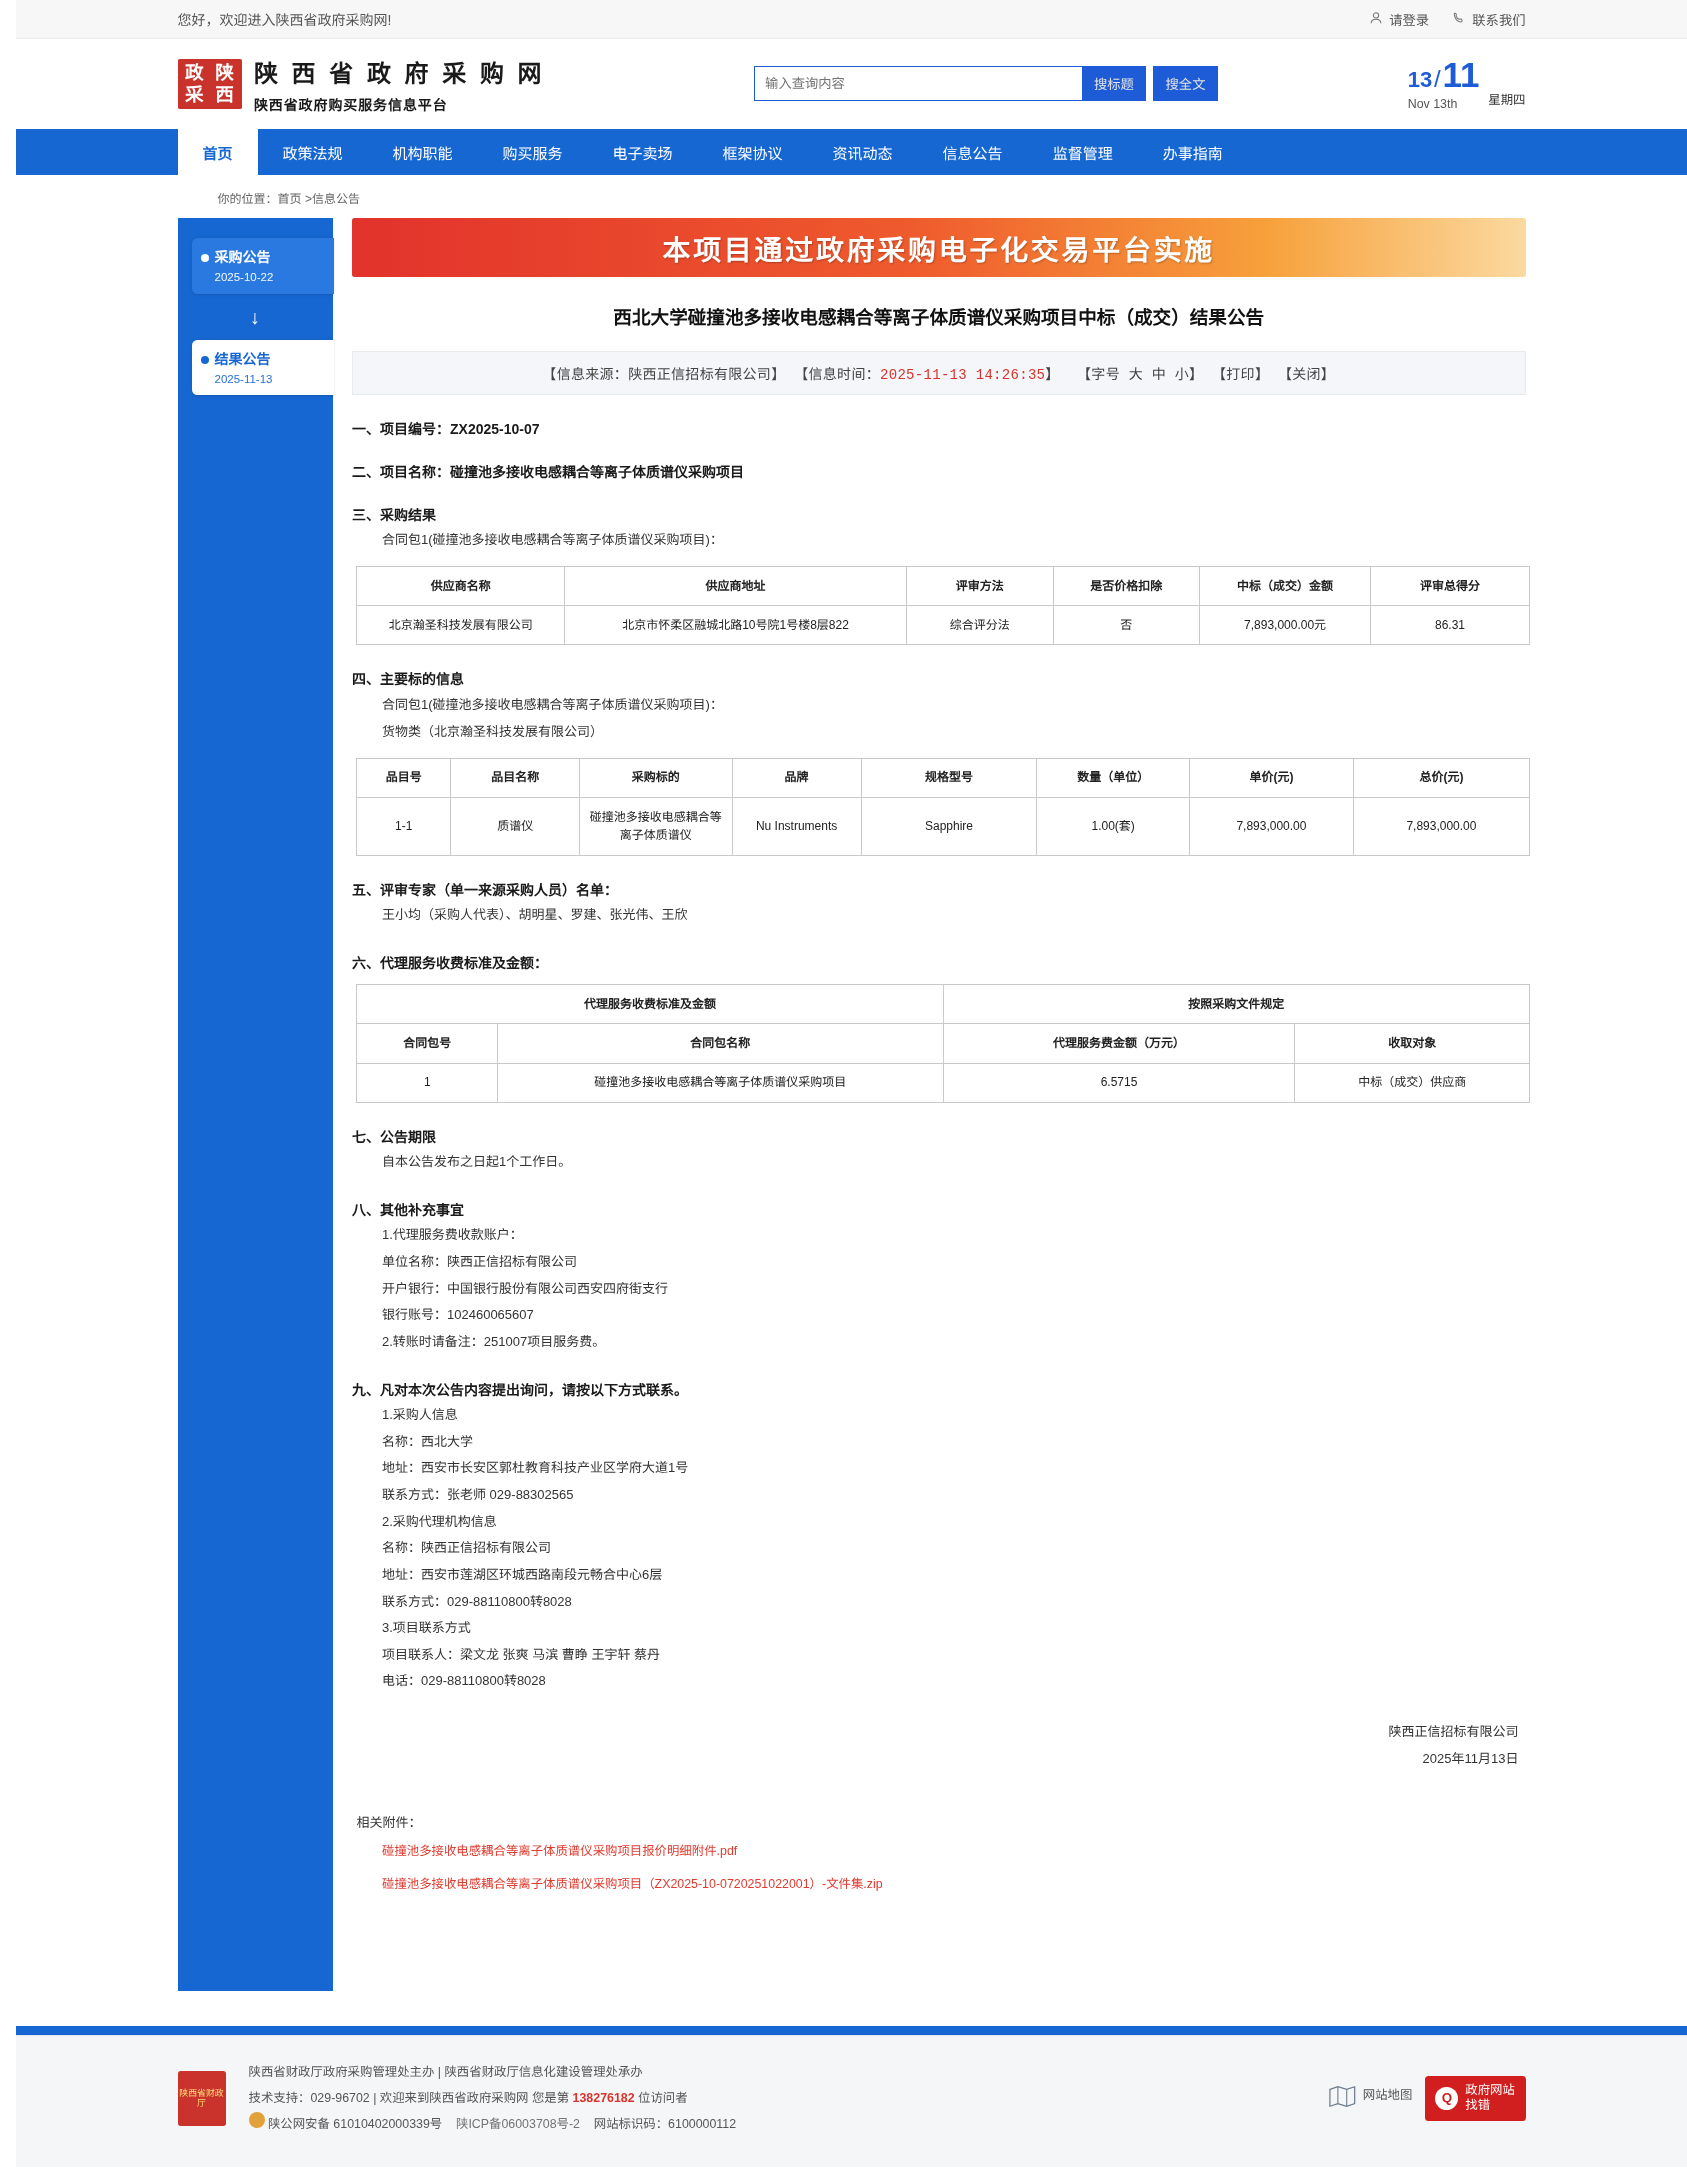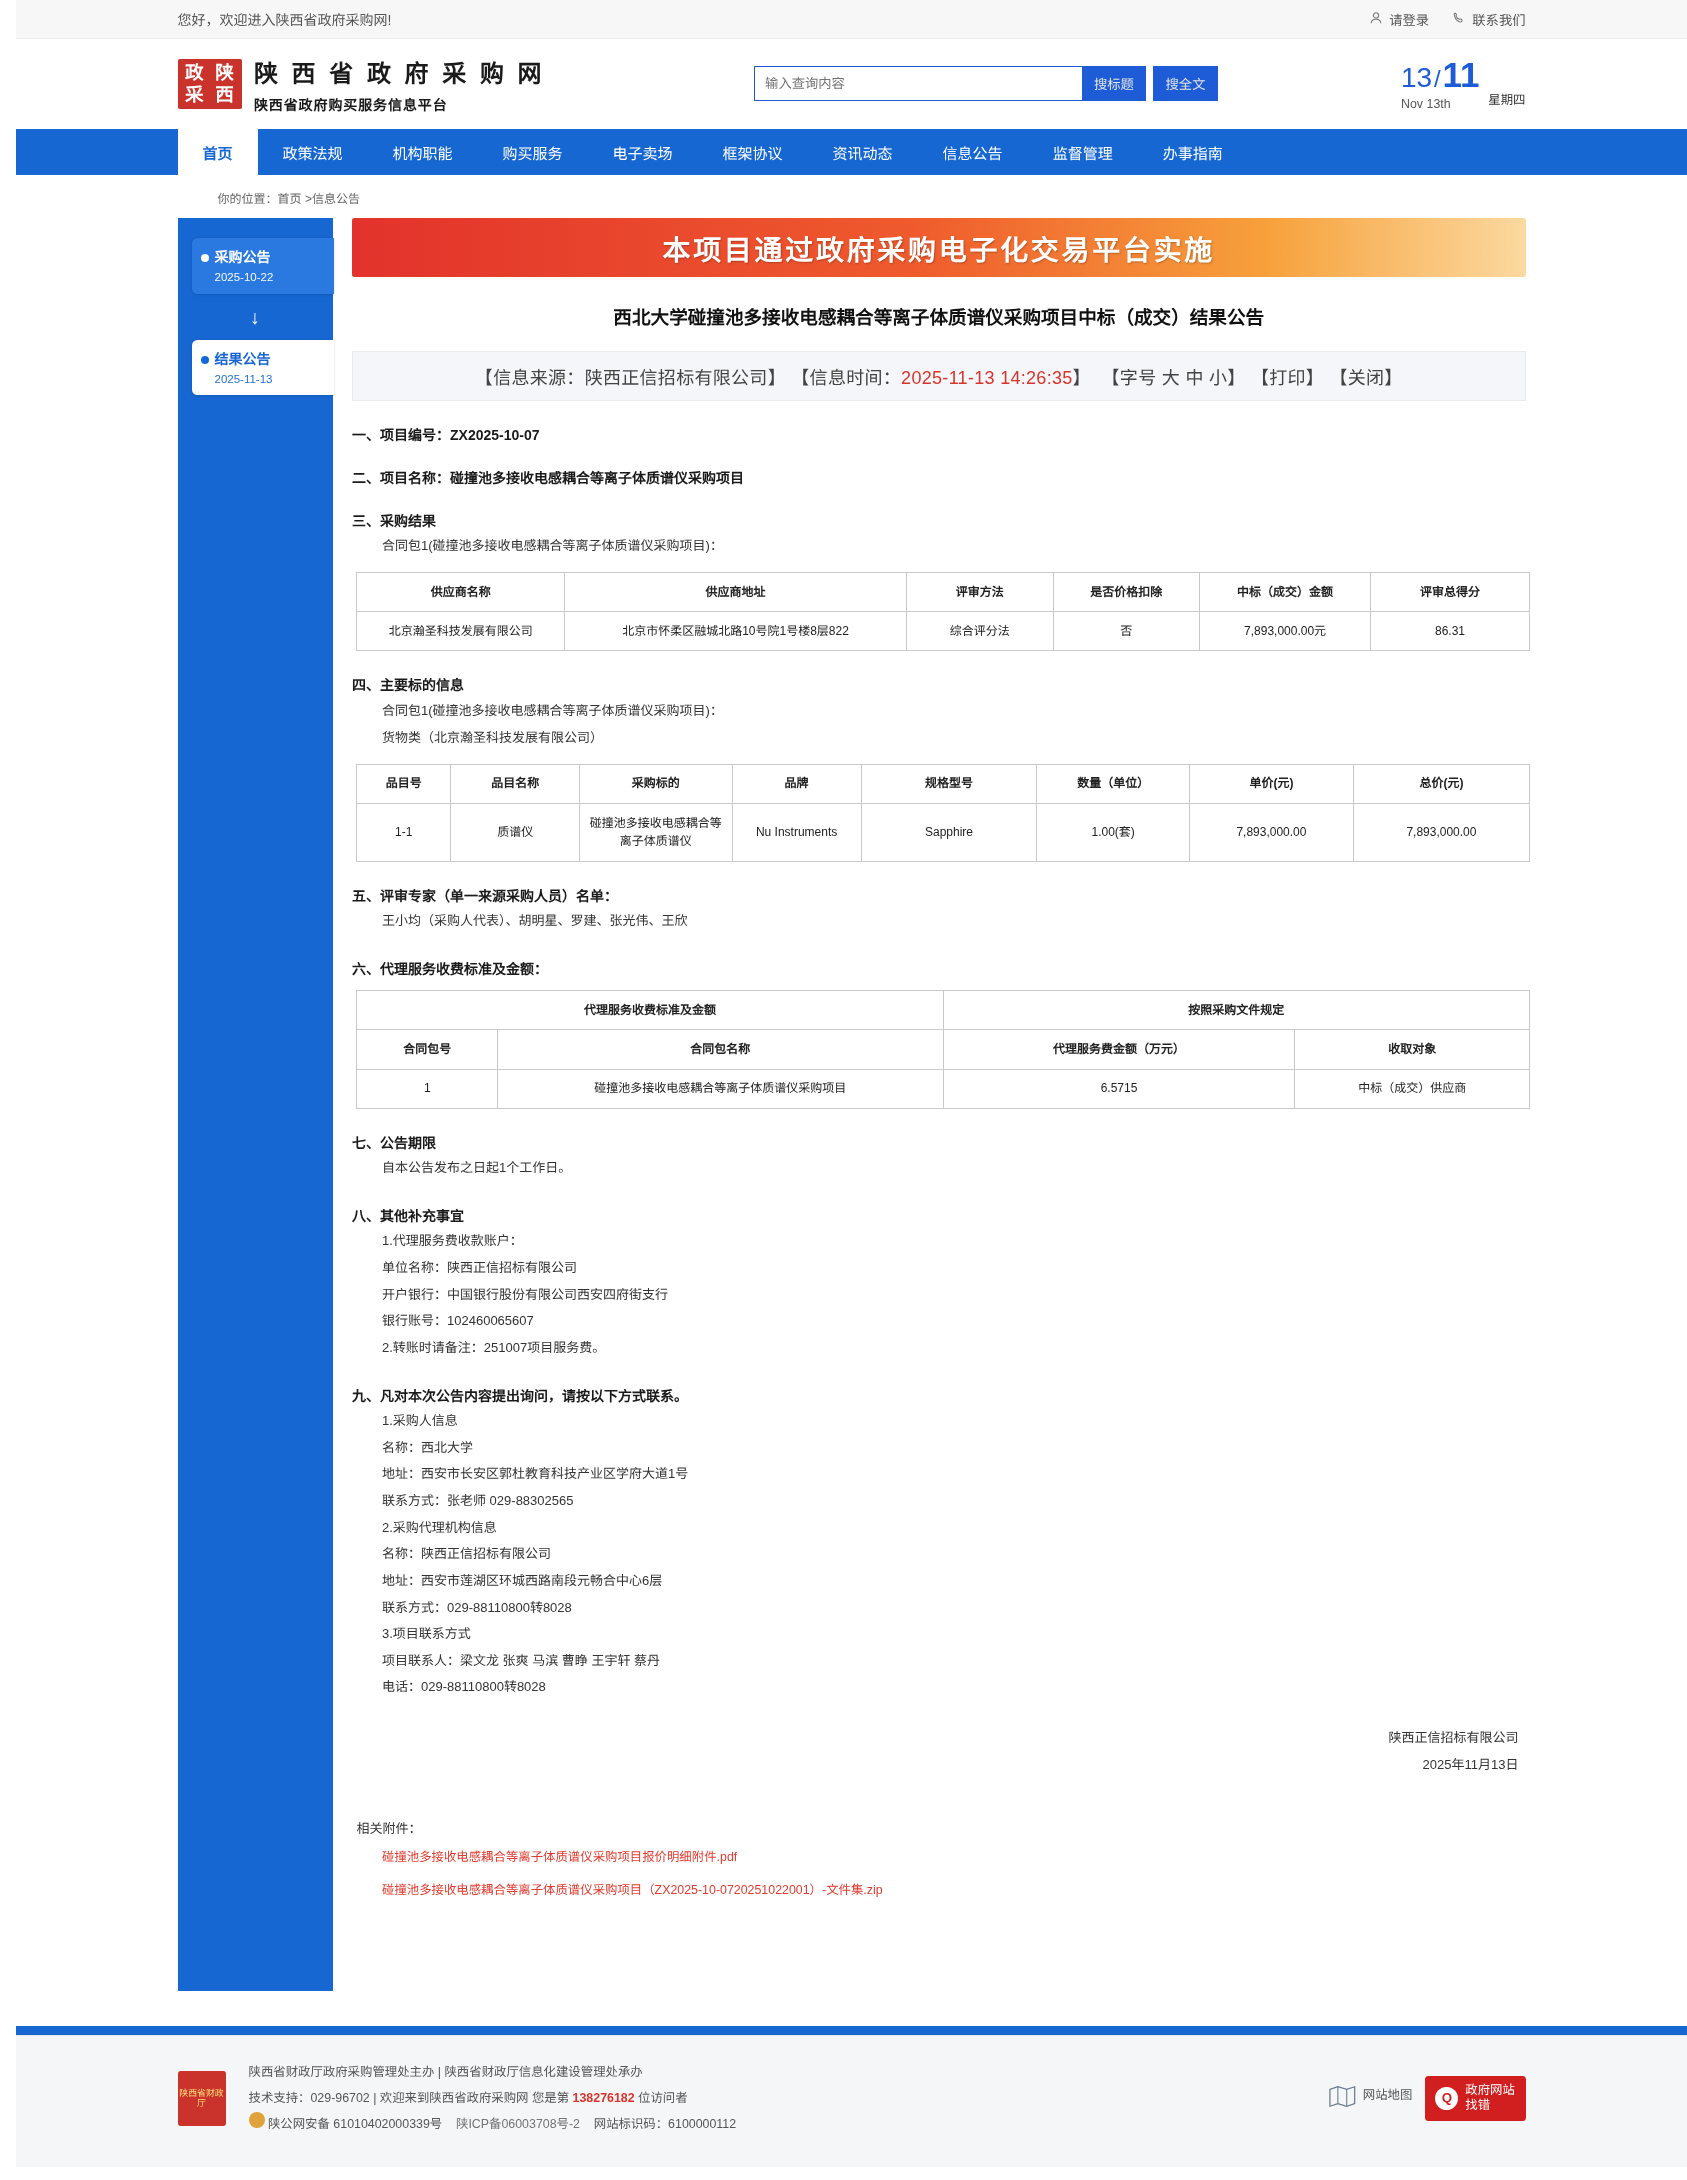--- a/index.html
+++ b/index.html
@@ -69,21 +69,21 @@
   .search-btn {
     height: 35px; border: none; background: #1e5bd6; color: #e5e5e5;
     font-size: 13.3px; padding: 0 12.4px; cursor: pointer;
     font-family: "Liberation Sans", sans-serif;
   }
   .search-btn.second { margin-left: 7px; }
   .date-box {
     margin-left: auto; display: flex; align-items: flex-end; gap: 8.9px;
   }
   .date-num { display: flex; align-items: baseline; color: #1e5bd6; }
-  .date-num .d1 { font-size: 28px; font-weight: 400; }
+  .date-num .d1 { font-size: 22px; font-weight: 700; }
   .date-num .slash { font-size: 24px; font-weight: 400; margin: 0 1.8px; color: #1e5bd6;}
   .date-num .d2 { font-size: 35px; font-weight: 700; line-height: 1; }
   .date-sub { font-size: 12.4px; color: #555; margin-top: 3.5px; }
   .date-week {
     font-size: 12.4px; color: #333; line-height: 1.25; text-align: center;
     margin-bottom: 2.7px;
   }
 
   
   .nav { background: #1767d2; height: 46px; }
@@ -141,22 +141,22 @@
     text-shadow: 0.9px 0.9px 1.8px rgba(0,0,0,.25);
     position: relative; overflow: hidden;
   }
 
   .doc-title {
     text-align: center; font-size: 18.6px; font-weight: 700; color: #111;
     margin: 26.6px 0 19.5px 0; line-height: 1.5;
   }
   .meta-bar {
     background: #f4f6f9; border: 0.9px solid #e7eaef;
-    text-align: center; font-size: 18px; color: #444;
-    padding: 10.6px 5.3px; letter-spacing: 0.3px;
+    text-align: center; font-size: 14px; color: #444;
+    padding: 10.6px 5.3px; letter-spacing: 0.3px; font-family: Liberation Mono, monospace;
   }
   .meta-bar .hot { color: #d9342b; }
 
   .sec { margin-top: 23px; }
   .sec h3 {
     font-size: 14px; font-weight: 700; color: #1a1a1a; margin: 0 0 3.5px 0;
   }
   .sec p, .indent {
     font-size: 13px; color: #333; line-height: 2.05; margin-left: 30px;
   }

